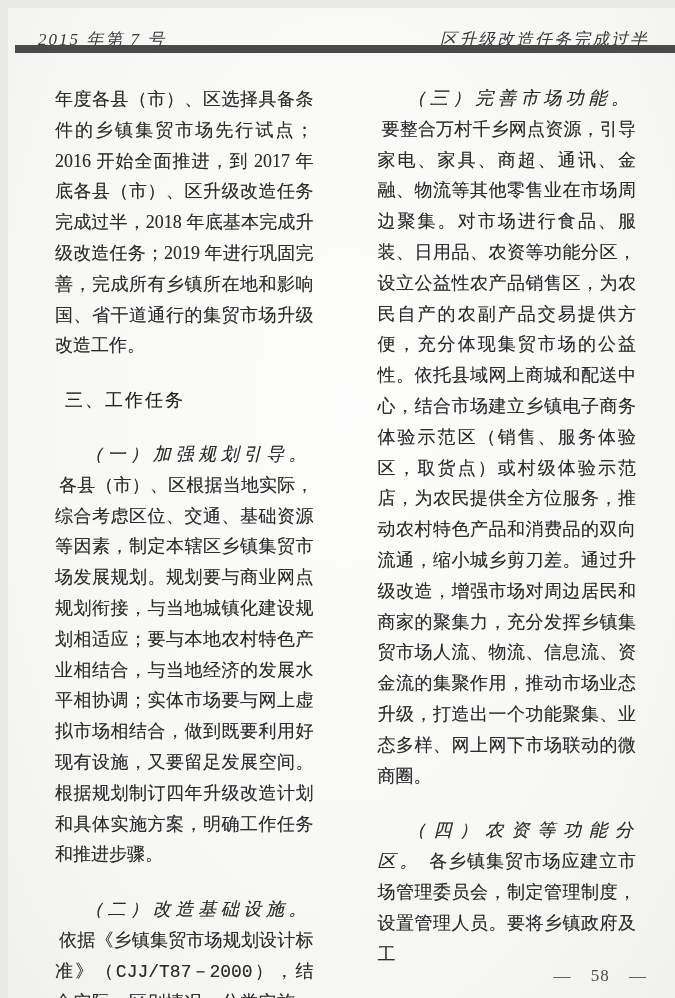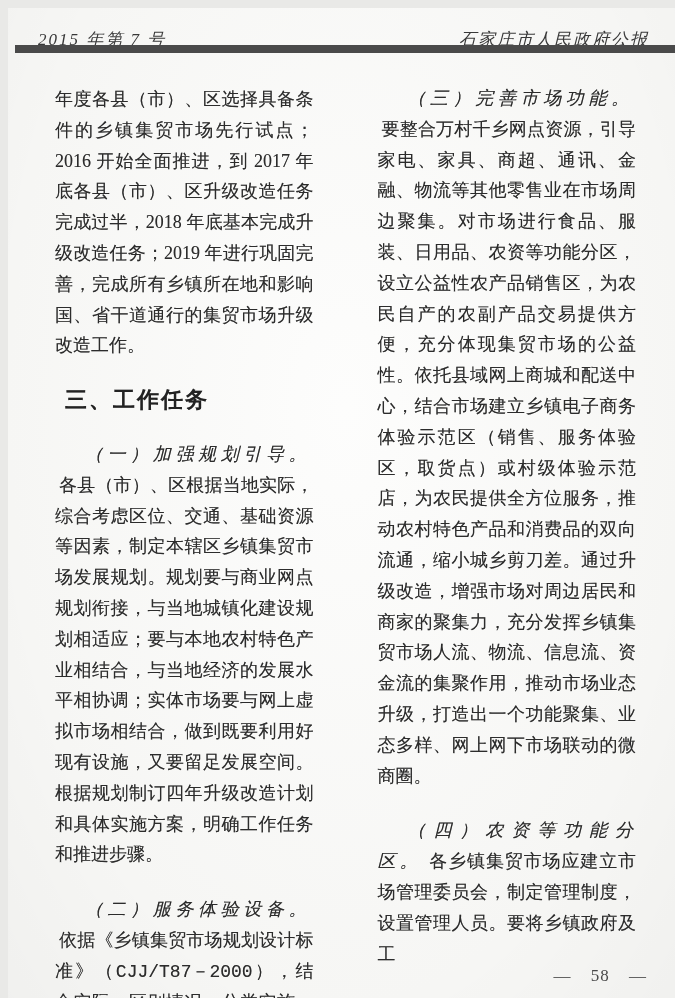--- a/index.html
+++ b/index.html
@@ -72,22 +72,22 @@
   .para { text-indent: 26px; font-family: Liberation Mono, monospace; }
   .cont { text-indent: 0; }
 
   .lead {
     font-style: italic;
     letter-spacing: 3px;
   }
 
   .heading {
     font-family: "Liberation Sans", "DejaVu Sans", sans-serif;
-    font-weight: bold;
-    font-size: 22px;
+    font-weight: normal;
+    font-size: 18px;
     line-height: 30.8px;
     text-indent: 26px;
     letter-spacing: 2px;
     color: #222;
     margin: 3px 0 2px 0;
   }
 
   
   .page-footer {
     position: absolute;
@@ -99,32 +99,32 @@
     word-spacing: 14px;
   }
 </style>
 </head>
 <body>
 
 <div class="page">
 
   <header class="page-header">
     <span>2015 年第 7 号</span>
-    <span>石家庄市人民政府公报</span>
+    <span>区升级改造任务完成过半</span>
   </header>
 
   <div class="header-rule"></div>
 
   <main class="columns">
 
     <section class="col">
       <p class="cont">年度各县（市）、区选择具备条件的乡镇集贸市场先行试点；2016 开始全面推进，到 2017 年底各县（市）、区升级改造任务完成过半，2018 年底基本完成升级改造任务；2019 年进行巩固完善，完成所有乡镇所在地和影响国、省干道通行的集贸市场升级改造工作。</p>
       <h3 class="heading">三、工作任务</h3>
       <p class="para"><span class="lead">（一）加强规划引导。</span><span>各县（市）、区根据当地实际，综合考虑区位、交通、基础资源等因素，制定本辖区乡镇集贸市场发展规划。规划要与商业网点规划衔接，与当地城镇化建设规划相适应；要与本地农村特色产业相结合，与当地经济的发展水平相协调；实体市场要与网上虚拟市场相结合，做到既要利用好现有设施，又要留足发展空间。根据规划制订四年升级改造计划和具体实施方案，明确工作任务和推进步骤。</span></p>
-      <p class="para"><span class="lead">（二）服务体验设备。</span><span>依据《乡镇集贸市场规划设计标准》（CJJ/T87－2000），结合实际，区别情况，分类实施，加强对乡镇集贸市场基础设施的升级改造，重点是市场地面硬化、厅棚建设改造、水电道路系统改造及市场服务设施的建设完善，推动集贸市场建设标准化，引导市场退路进市，促进市场产业升级。市区内的集贸市场应参照标准化菜市场的建设标准进行升级改造，边远山区集贸市场升级改造可仅进行市场地面硬化、厅棚建设改造及必</span></p>
+      <p class="para"><span class="lead">（二）改造基础设施。</span><span>依据《乡镇集贸市场规划设计标准》（CJJ/T87－2000），结合实际，区别情况，分类实施，加强对乡镇集贸市场基础设施的升级改造，重点是市场地面硬化、厅棚建设改造、水电道路系统改造及市场服务设施的建设完善，推动集贸市场建设标准化，引导市场退路进市，促进市场产业升级。市区内的集贸市场应参照标准化菜市场的建设标准进行升级改造，边远山区集贸市场升级改造可仅进行市场地面硬化、厅棚建设改造及必</span></p>
     </section>
 
     <section class="col">
       <p class="para"><span class="lead">（三）完善市场功能。</span><span>要整合万村千乡网点资源，引导家电、家具、商超、通讯、金融、物流等其他零售业在市场周边聚集。对市场进行食品、服装、日用品、农资等功能分区，设立公益性农产品销售区，为农民自产的农副产品交易提供方便，充分体现集贸市场的公益性。依托县域网上商城和配送中心，结合市场建立乡镇电子商务体验示范区（销售、服务体验区，取货点）或村级体验示范店，为农民提供全方位服务，推动农村特色产品和消费品的双向流通，缩小城乡剪刀差。通过升级改造，增强市场对周边居民和商家的聚集力，充分发挥乡镇集贸市场人流、物流、信息流、资金流的集聚作用，推动市场业态升级，打造出一个功能聚集、业态多样、网上网下市场联动的微商圈。</span></p>
       <p class="para"><span class="lead">（四）农资等功能分区。</span><span>各乡镇集贸市场应建立市场管理委员会，制定管理制度，设置管理人员。要将乡镇政府及工</span></p>
     </section>
 
   </main>
 
   <footer class="page-footer">

